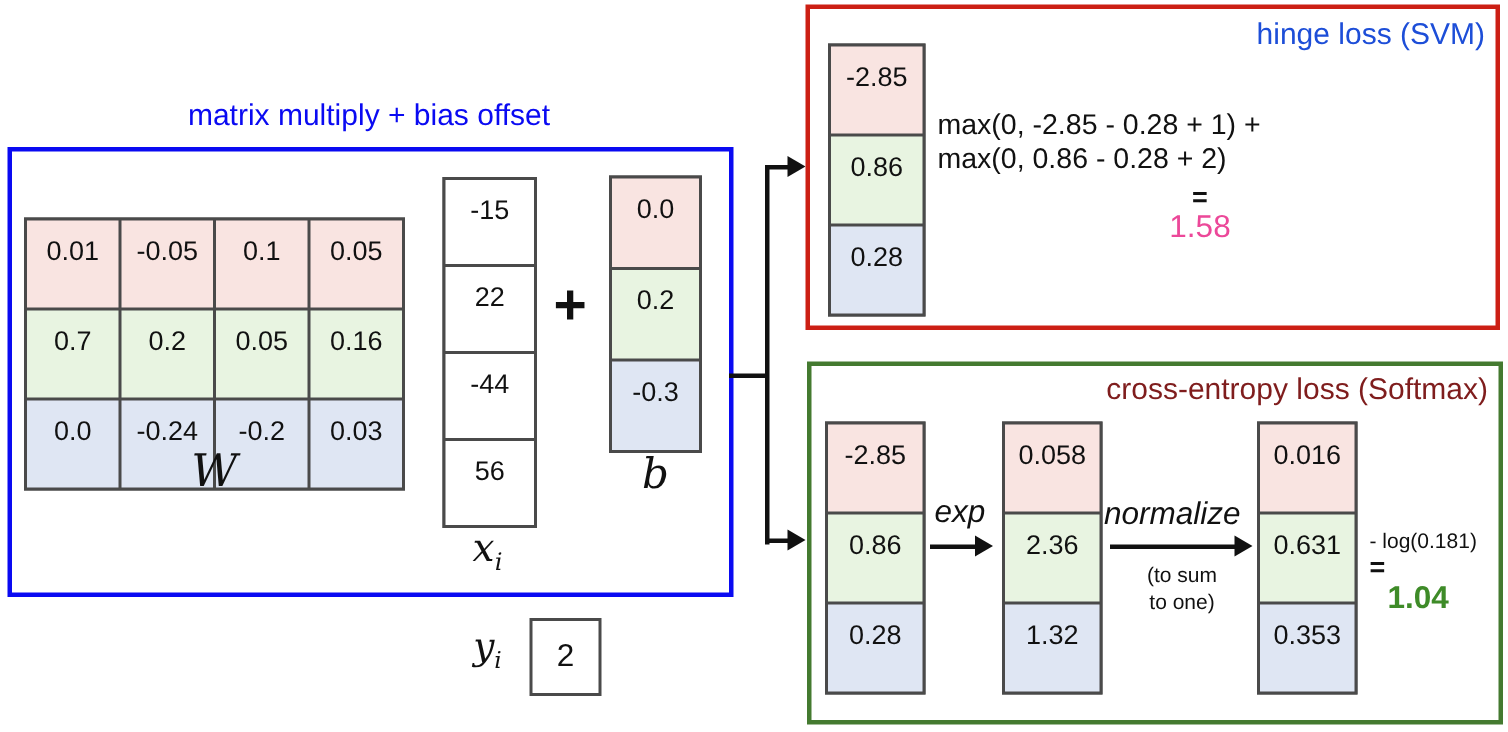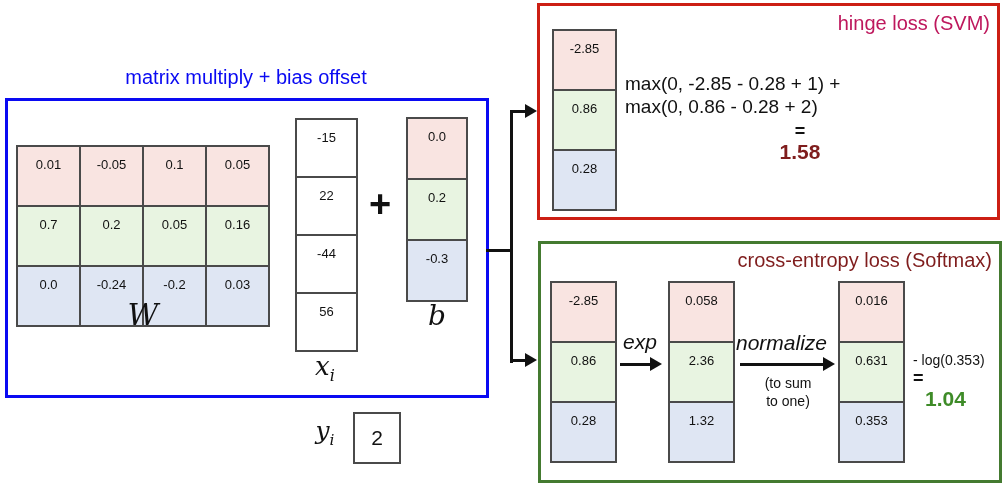--- a/index.html
+++ b/index.html
@@ -4,21 +4,21 @@
 <style>
   html,body { margin:0; padding:0; background:#ffffff; }
   .stage {
     position:relative; width:1005px; height:488px; background:#ffffff;
     font-family:"Liberation Sans", sans-serif; color:#111; overflow:hidden;
   }
   
   .grid { position:absolute; display:grid; gap:2px; background:#4a4a4a; border:2px solid #4a4a4a; }
   .cell {
     display:flex; justify-content:center; align-items:flex-start;
-    padding-top:10px; font-size:13px; background:#fff;
+    padding-top:10px; font-size:18px; background:#fff;
   }
   .c-pink  { background:#f9e4e1; }
   .c-green { background:#e8f4e1; }
   .c-blue  { background:#dfe6f3; }
   .c-white { background:#ffffff; }
   .mathlabel { position:absolute; font-family:"DejaVu Serif", serif; font-style:italic; text-align:center; }
   .mathlabel sub { font-size:62%; font-style:italic; }
   .hline { position:absolute; height:3px; background:#111; }
   .vline { position:absolute; width:3px;  background:#111; }
   .arrowhead {
@@ -37,28 +37,28 @@
   .wlabel { left:16px;  top:297px; width:254px; font-size:30px; }
   .xlabel { left:285px; top:351px; width:80px;  font-size:26px; }
   .blabel { left:406px; top:299px; width:62px;  font-size:28px; }
   .plus   { position:absolute; left:369px; top:183px; font-size:38px; font-weight:bold; }
   .ylabel { left:303px; top:416px; width:44px; font-size:25px; }
   .ybox   { position:absolute; left:353px; top:412px; width:44px; height:48px;
             border:2px solid #4a4a4a; display:flex; align-items:center; justify-content:center; font-size:21px; }
   
   .red-box    { position:absolute; left:537px; top:3px; width:457px; height:211px; border:3px solid #cc1f14; }
   .red-title  { position:absolute; left:690px; top:12px; width:300px; text-align:right;
-                color:#be185d; font-size:20px; }
+                color:#1d4ed8; font-size:20px; }
   .hingevec   { left:552px; top:29px; grid-template-columns:61px; grid-template-rows:repeat(3,58px); }
   .formula    { position:absolute; left:625px; top:72px; width:350px; text-align:left;
                 font-size:19px; line-height:23px; }
   .h-equals   { position:absolute; left:625px; top:121px; width:350px; text-align:center;
                 font-size:18px; font-weight:bold; }
   .h-result   { position:absolute; left:625px; top:140px; width:350px; text-align:center;
-                font-size:21px; font-weight:bold; color:#7f1d1d; }
+                font-size:21px; font-weight:normal; color:#ec4899; }
   
   .green-box   { position:absolute; left:538px; top:241px; width:458px; height:236px; border:3px solid #447a30; }
   .green-title { position:absolute; left:690px; top:249px; width:302px; text-align:right;
                  color:#7f1d1d; font-size:20px; }
   .smvec1 { left:550px; top:281px; grid-template-columns:63px; grid-template-rows:repeat(3,58px); }
   .smvec2 { left:668px; top:281px; grid-template-columns:63px; grid-template-rows:repeat(3,58px); }
   .smvec3 { left:838px; top:281px; grid-template-columns:63px; grid-template-rows:repeat(3,58px); }
   .exp-label  { position:absolute; left:614px; top:330px; width:52px; text-align:center;
                 font-style:italic; font-size:21px; }
   .norm-label { position:absolute; left:736px; top:331px; width:84px; text-align:center;
@@ -165,17 +165,17 @@
     <div>(to sum</div>
     <div>to one)</div>
   </div>
 
   <div class="grid smvec3">
     <div class="cell c-pink">0.016</div>
     <div class="cell c-green">0.631</div>
     <div class="cell c-blue">0.353</div>
   </div>
 
-  <div class="sm-log">- log(0.353)</div>
+  <div class="sm-log">- log(0.181)</div>
   <div class="sm-equals">=</div>
   <div class="sm-result">1.04</div>
 
 </div>
 
 </body></html>

